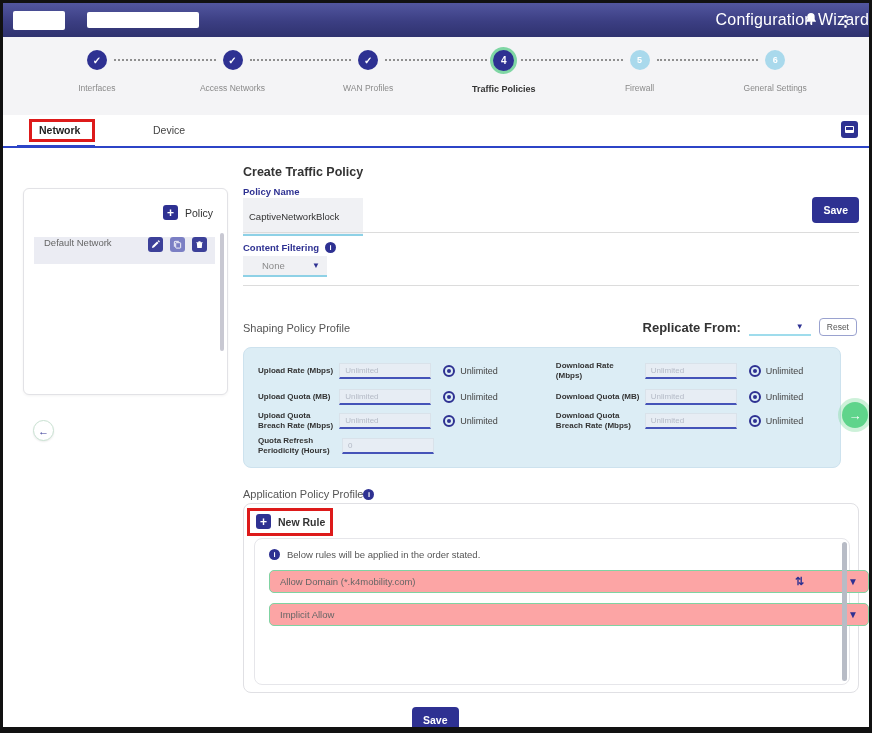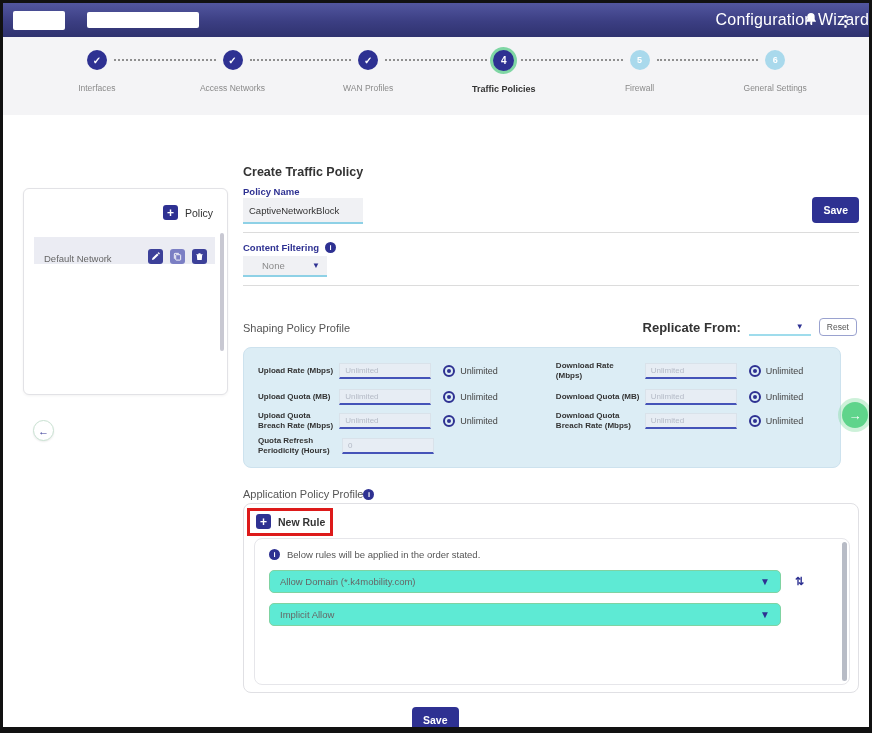--- a/index.html
+++ b/index.html
@@ -40,33 +40,33 @@
 
   
   .main { position:absolute; top:147px; left:0; right:0; bottom:0; background:#fff; }
 
   
   .policy-card { position:absolute; left:20px; top:38px; width:205px; height:207px; background:#fff; border:1px solid #e2e2e6; border-radius:6px; box-shadow:0 1px 3px rgba(0,0,0,.05); }
   .add-policy { position:absolute; right:14px; top:16px; display:flex; align-items:center; gap:7px; cursor:pointer; }
   .sq-btn { width:15px; height:15px; background:#2e3192; border-radius:3px; color:#fff; font-size:12px; font-weight:bold;
     display:flex; align-items:center; justify-content:center; line-height:1; }
   .add-policy-label { font-size:10.5px; color:#333; }
-  .policy-row { position:absolute; left:10px; right:12px; top:48px; height:27px; background:#ebecf3; display:flex; align-items:flex-end; }
+  .policy-row { position:absolute; left:10px; right:12px; top:48px; height:27px; background:#ebecf3; display:flex; align-items:flex-start; }
   .policy-row-name { font-size:9.5px; color:#666; margin-left:10px; }
   .row-icons { margin-left:auto; margin-right:8px; display:flex; gap:7px; }
   .mini-ic { width:15px; height:15px; border-radius:3px; background:#3c4099; display:flex; align-items:center; justify-content:center; }
   .mini-ic.light { background:#7b7fc4; }
   .card-scroll { position:absolute; right:3px; top:44px; width:4px; height:118px; background:#c8c8d2; border-radius:2px; }
   .back-btn { position:absolute; left:30px; top:270px; width:21px; height:21px; border-radius:50%; background:#fff; border:1px solid #c9e2d2;
     color:#2e3192; font-size:11px; display:flex; align-items:center; justify-content:center; box-shadow:0 1px 2px rgba(0,0,0,.08); cursor:pointer; }
 
   
   .form-heading { position:absolute; left:240px; top:15px; font-size:12.5px; font-weight:600; color:#333; }
   .fld-label { position:absolute; font-size:9.5px; font-weight:bold; color:#2e3192; }
-  .name-input { position:absolute; left:240px; top:48px; width:120px; height:26px; background:#f0f1f4; border:none; border-bottom:2px solid #8ed1e6;
+  .name-input { position:absolute; left:240px; top:48px; width:120px; height:38px; background:#f0f1f4; border:none; border-bottom:2px solid #8ed1e6;
     font-family:"Liberation Sans",sans-serif; font-size:9.5px; color:#333; padding:0 6px; }
   .save-btn { position:absolute; background:#2e3192; color:#fff; border:none; border-radius:4px; font-family:"Liberation Sans",sans-serif;
     font-size:10.5px; font-weight:bold; padding:7px 11px; cursor:pointer; }
   .save-top { right:10px; top:47px; }
   .divider { position:absolute; left:240px; right:10px; height:1px; background:#dcdcdc; }
   .dropdown { position:absolute; display:flex; align-items:center; background:#f0f1f4; border-bottom:2px solid #8ed1e6; cursor:pointer;padding-left:12px; }
   .cf-dd { left:240px; top:106px; width:84px; height:21px; }
   .dd-value { font-size:9.5px; color:#8a8a8a; margin-left:7px; }
   .dd-caret { margin-left:auto; margin-right:7px; color:#2e3192; font-size:8px; }
   .info-ic { display:inline-flex; width:11px; height:11px; border-radius:50%; background:#2e3192; color:#fff; font-size:7.5px; font-weight:bold;
@@ -103,21 +103,21 @@
 
   
   .app-title { position:absolute; left:240px; top:338px; font-size:11px; color:#555; display:flex; align-items:center; gap:0; }
   .rules-card { position:absolute; left:240px; top:353px; width:616px; height:190px; border:1px solid #e0e0e4; border-radius:8px; background:#fff; }
   .new-rule { position:absolute; left:12px; top:10px; display:flex; align-items:center; gap:7px; cursor:pointer; }
   .new-rule-label { font-size:10.5px; font-weight:600; color:#333; }
   .annot-newrule { left:3px; top:4px; width:86px; height:28px; }
   .rules-panel { position:absolute; left:10px; top:34px; width:596px; height:147px; border:1px solid #e6e6ea; border-radius:8px; }
   .rules-info { position:absolute; left:14px; top:10px; display:flex; align-items:center; gap:7px; }
   .rules-info-text { font-size:9.5px; color:#555; }
-  .rule-dd { position:absolute; left:14px; width:512px; height:23px; background:#5eead4; border:1px solid #7fd3a2; border-radius:5px;
+  .rule-dd { position:absolute; left:14px; width:600px; height:23px; background:#fca5a5; border:1px solid #7fd3a2; border-radius:5px;
     display:flex; align-items:center; cursor:pointer; }
   .rule-dd .dd-value { color:#666; margin-left:10px; }
   .rule-dd .dd-caret { font-size:10px; margin-right:10px; }
   .rule-1 { top:31px; } .rule-2 { top:64px; }
   .reorder { position:absolute; left:540px; top:36px; color:#2e3192; font-size:11px; font-weight:bold; cursor:grab; }
   .panel-scroll { position:absolute; right:2px; top:3px; bottom:3px; width:5px; background:#b8bcc6; border-radius:3px; }
   .save-bottom { left:409px; top:557px; }
 </style>
 </head>
 <body>
@@ -158,20 +158,29 @@
     <div class="step future">
       <div class="circle">5</div>
       <div class="slabel">Firewall</div>
     </div>
     <div class="step future">
       <div class="circle">6</div>
       <div class="slabel">General Settings</div>
     </div>
   </div>
 
+  <div class="tabrow">
+    <div class="vtab active" style="left:36px">Network</div>
+    <div class="vtab" style="left:150px">Device</div>
+    <div class="tab-indicator"></div>
+    <div class="annot annot-network"></div>
+    <div class="window-btn">
+        <span class="window-glyph"></span>
+      </div>
+  </div>
 
   <div class="main">
 
     <div class="policy-card">
       <div class="add-policy">
         <span class="sq-btn">+</span>
         <span class="add-policy-label">Policy</span>
       </div>
       <div class="policy-row">
         <span class="policy-row-name">Default Network</span>

